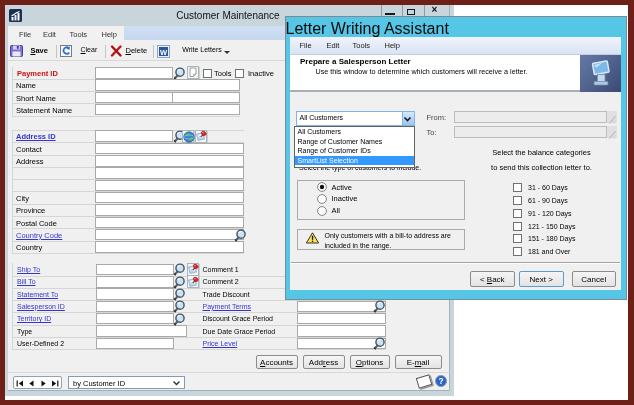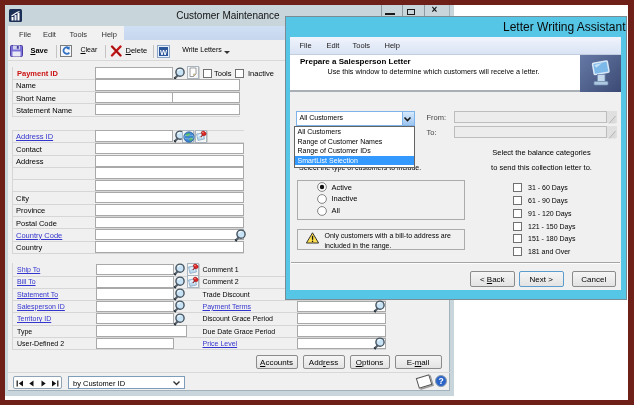--- a/index.html
+++ b/index.html
@@ -112,21 +112,21 @@
 <div class="a" style="left:4px;top:161.8px;width:232px;height:1px;background:#d6d6d6"></div>
 <div class="a" style="left:4px;top:174.10000000000002px;width:232px;height:1px;background:#d6d6d6"></div>
 <div class="a" style="left:4px;top:186.4px;width:232px;height:1px;background:#d6d6d6"></div>
 <div class="a" style="left:4px;top:198.70000000000002px;width:232px;height:1px;background:#d6d6d6"></div>
 <div class="a" style="left:4px;top:211.0px;width:232px;height:1px;background:#d6d6d6"></div>
 <div class="a" style="left:4px;top:223.3px;width:232px;height:1px;background:#d6d6d6"></div>
 <div class="a" style="left:4px;top:235.60000000000002px;width:232px;height:1px;background:#d6d6d6"></div>
 <div class="a" style="left:4px;top:247.9px;width:232px;height:1px;background:#d6d6d6"></div>
 <div class="a" style="left:4px;top:124.9px;width:1px;height:123.0px;background:#d6d6d6"></div>
 <div class="a" style="left:4px;top:124.9px;width:232px;height:1px;background:#d6d6d6"></div>
-<div class="lbl link" style="left:8px;top:127.4px;">Address ID</div>
+<div class="lbl link" style="left:8px;top:127.4px;font-weight:bold;">Address ID</div>
 <div class="lbl" style="left:8px;top:139.70000000000002px;">Contact</div>
 <div class="lbl" style="left:8px;top:152.0px;">Address</div>
 <div class="lbl" style="left:8px;top:188.9px;">City</div>
 <div class="lbl" style="left:8px;top:201.20000000000002px;">Province</div>
 <div class="lbl" style="left:8px;top:213.5px;">Postal Code</div>
 <div class="lbl link" style="left:8px;top:225.8px;">Country Code</div>
 <div class="lbl" style="left:8px;top:238.10000000000002px;">Country</div>
 <div class="ibox" style="left:87px;top:125.4px;width:78px;height:11.5px"></div>
 <svg class="a" style="left:164.5px;top:125.10000000000001px" width="13" height="13">
       <line x1="4.6" y1="8.4" x2="1.6" y2="11.6" stroke="#55616d" stroke-width="2.2"></line>
@@ -288,29 +288,29 @@
 <svg class="a" style="left:164px;top:374px" width="9" height="8">
       <path d="M1.5 2.5 L4.5 5.5 L7.5 2.5" fill="none" stroke="#333" stroke-width="1.4"></path>
     </svg>
 <div class="a" style="left:409px;top:371px;width:14px;height:10.5px;background:#fff;border:1px solid #555;transform:rotate(-17deg);box-shadow:1.2px 1.5px 0 #999"></div>
 <svg class="a" style="left:426.5px;top:370px" width="12" height="12">
       <circle cx="6" cy="6" r="5.5" fill="#2a64c8" stroke="#8899aa" stroke-width="1"></circle>
       <text x="6" y="9" font-size="8.5" font-weight="bold" fill="#fff" text-anchor="middle" font-family="Liberation Sans">?</text>
     </svg>
 </div>
 <div class="a" id="dlg" style="left:284.5px;top:16px;width:342px;height:284px;background:#55c6e6;border:1px solid #7b8b94">
-<div class="a" style="left:0;top:3px;width:340px;text-align:right;font-size:12px;color:#0a0a0a">Letter Writing Assistant</div>
+<div class="a" style="left:0;top:3px;width:340px;text-align:left;font-size:16px;color:#0a0a0a">Letter Writing Assistant</div>
 <div class="a" style="left:4.5px;top:19.5px;width:331px;height:18px;background:linear-gradient(#f0f4fc,#d9e3f4);border-bottom:1px solid #c2cde0"></div>
 <div class="lbl" style="left:14px;top:24px;color:#1a1a1a">File</div>
 <div class="lbl" style="left:41px;top:24px;color:#1a1a1a">Edit</div>
 <div class="lbl" style="left:67px;top:24px;color:#1a1a1a">Tools</div>
 <div class="lbl" style="left:99px;top:24px;color:#1a1a1a">Help</div>
 <div class="a" style="left:4.5px;top:37.5px;width:331px;height:37.5px;background:#fff;border-bottom:2px solid #a9afb6"></div>
 <div class="lbl" style="left:14.5px;top:39.5px;font-weight:bold;font-size:8px">Prepare a Salesperson Letter</div>
-<div class="lbl" style="left:42px;top:49.5px;font-size:7.2px">Use this window to determine which customers will receive a letter.</div>
+<div class="lbl" style="left:30px;top:49.5px;font-size:7.2px">Use this window to determine which customers will receive a letter.</div>
 <div class="a" style="left:294.5px;top:37.5px;width:41px;height:37.5px;background:linear-gradient(135deg,#6679a6,#3b4a74)"><svg width="41" height="37.5">
         <g transform="rotate(-10 21 14)">
           <rect x="13.5" y="7" width="15" height="11.5" rx="1" fill="#7db9e8" stroke="#d9e9f7" stroke-width="1.5"></rect>
           <path d="M15 9 L23 8.3 L16.5 12 Z" fill="#c6e2f6"></path>
         </g>
         <rect x="17.5" y="19.5" width="7.5" height="7" fill="#c5d9ec" stroke="#7690b5" stroke-width="0.8"></rect>
         <rect x="14" y="26.5" width="14" height="3.5" rx="1" fill="#afc8e2" stroke="#7690b5" stroke-width="0.7"></rect>
       </svg></div>
 <div class="a" style="left:4.5px;top:75px;width:331px;height:197.5px;background:#f0f0f0"></div>
 <div class="a" style="left:10px;top:93.5px;width:119px;height:15px;background:#fff;border:1px solid #7eb4ea"></div>

